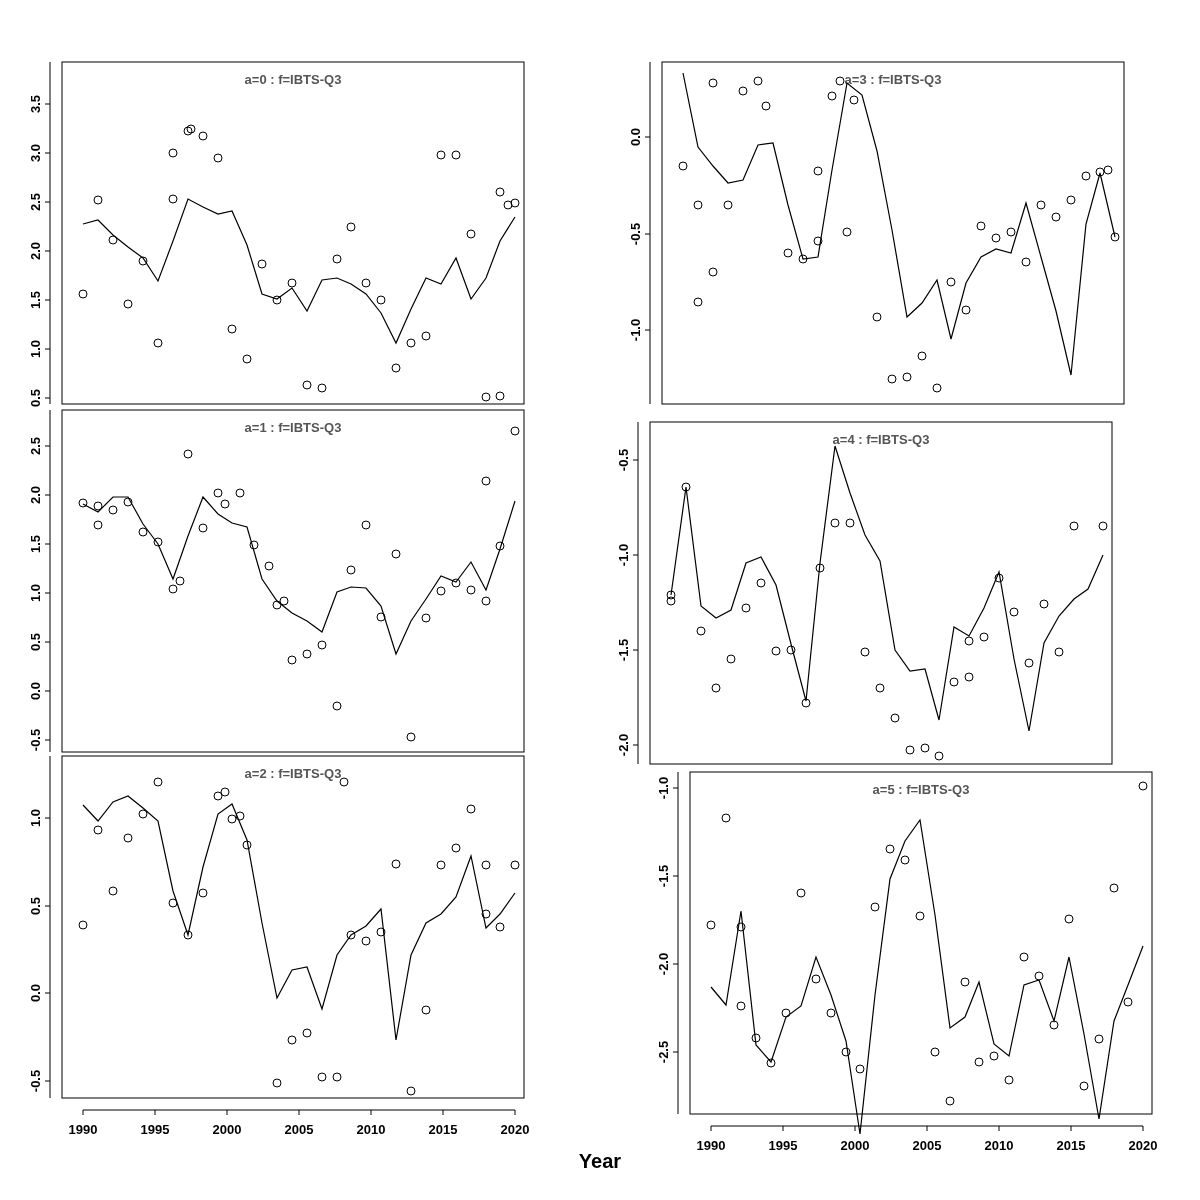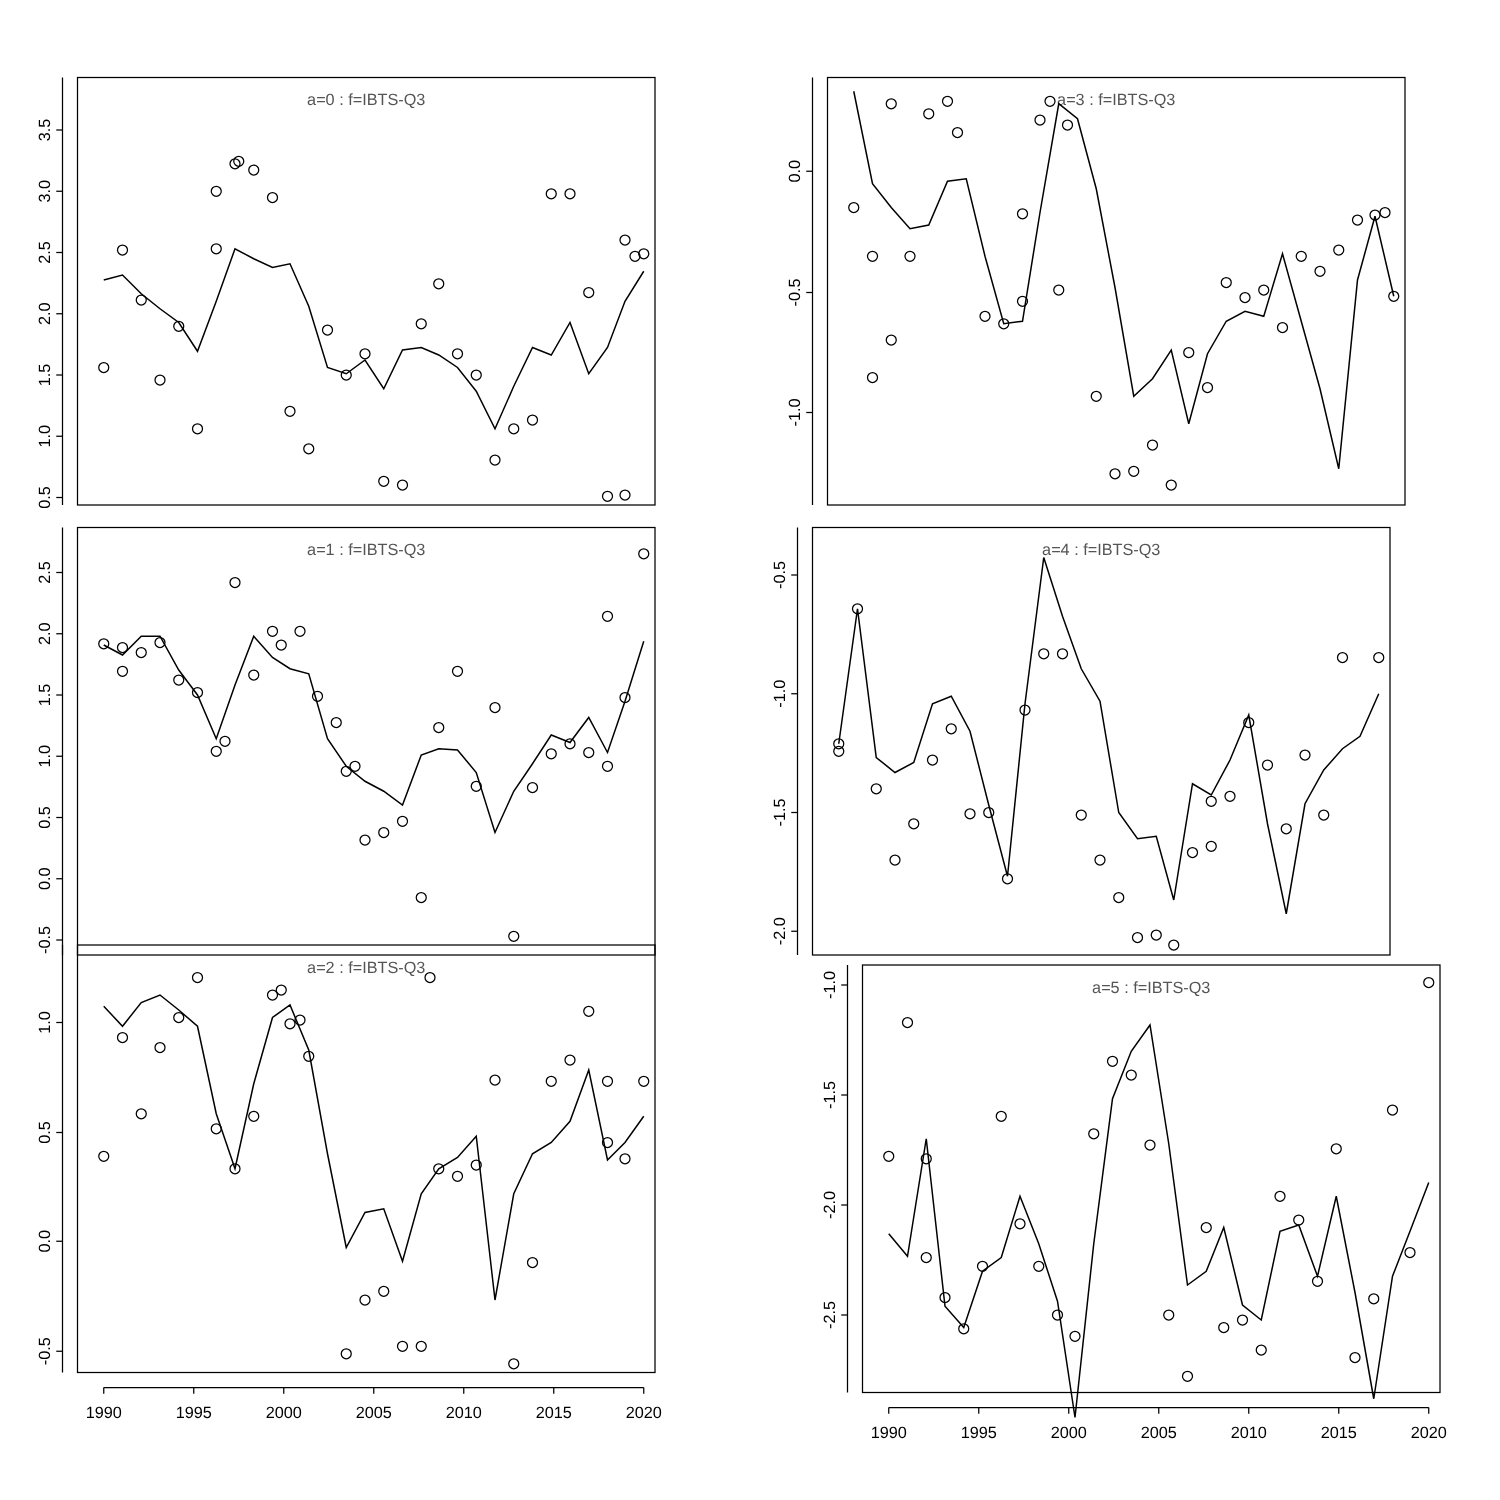--- a/index.html
+++ b/index.html
@@ -11,20 +11,21 @@
     width: 1200px;
     height: 1200px;
     font-family: "Liberation Sans", sans-serif;
     color: #000000;
     overflow: hidden;
   }
   #figure {
     position: relative;
     width: 1192px;
     height: 1200px;
+    font-weight: bold;
   }
   .panel {
     position: absolute;
   }
   .panel svg {
     display: block;
   }
   .xlabel-global {
     position: absolute;
     left: 0;
@@ -186,21 +187,21 @@
           <circle class="data-point" cx="471" cy="160" r="4"></circle>
           <circle class="data-point" cx="486" cy="136" r="4"></circle>
           <circle class="data-point" cx="500" cy="132" r="4"></circle>
           <circle class="data-point" cx="508" cy="130" r="4"></circle>
           <circle class="data-point" cx="515" cy="197" r="4"></circle>
         </g>
       </g>
     </svg>
   </div>
 
-  <div class="panel" style="left:0px; top:400px;">
+  <div class="panel" style="left:0px; top:388px;">
     <svg width="560" height="380" viewBox="0 0 560 380">
       <rect x="62" y="22" width="462" height="342" class="plot-border"></rect>
       <g>
         <line x1="50" y1="22" x2="50" y2="364" class="axis-line"></line>
         <g class="tick-label">
           <line x1="45" y1="352" x2="50" y2="352" class="axis-line"></line>
           <text x="40" y="352" text-anchor="middle" transform="rotate(-90 40 352)">-0.5</text>
           <line x1="45" y1="303" x2="50" y2="303" class="axis-line"></line>
           <text x="40" y="303" text-anchor="middle" transform="rotate(-90 40 303)">0.0</text>
           <line x1="45" y1="254" x2="50" y2="254" class="axis-line"></line>
@@ -460,14 +461,15 @@
           <text x="371" y="390">2010</text>
           <line x1="443" y1="366" x2="443" y2="371" class="axis-line"></line>
           <text x="443" y="390">2015</text>
           <line x1="515" y1="366" x2="515" y2="371" class="axis-line"></line>
           <text x="515" y="390">2020</text>
         </g>
       </g>
     </svg>
   </div>
 
+  <div class="xlabel-global">Year</div>
 
 </div>
 
 </body></html>

